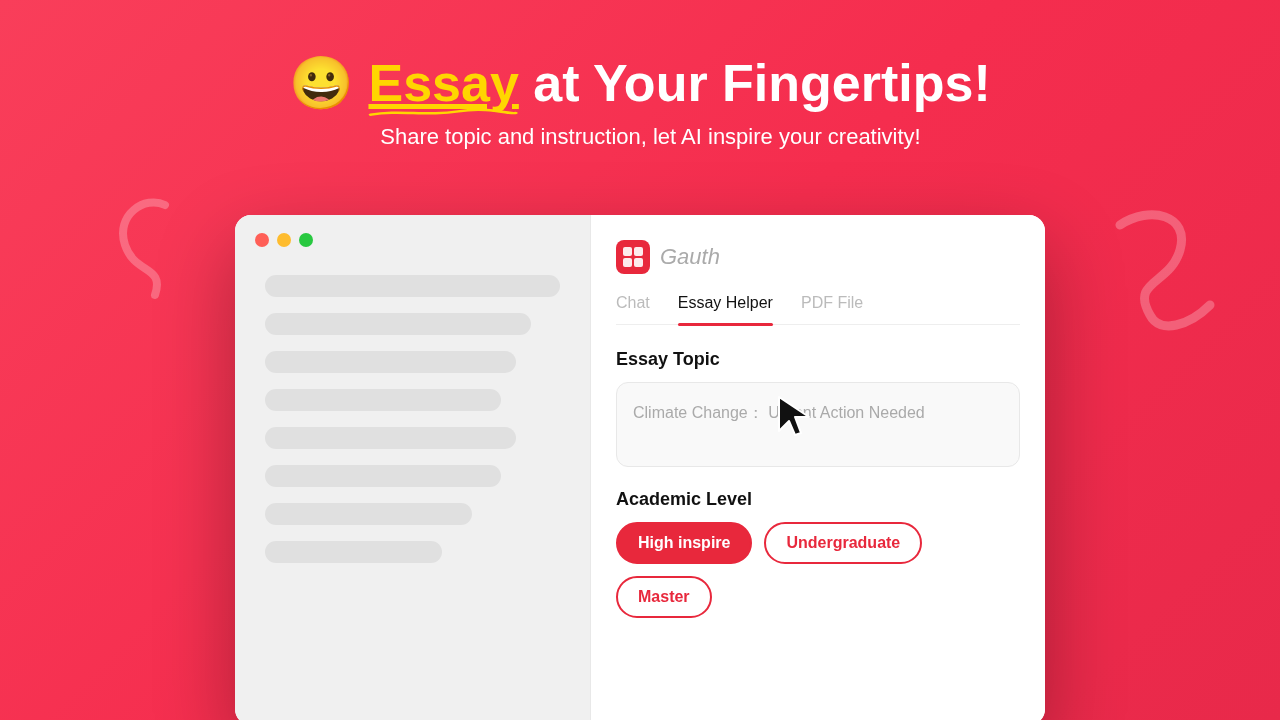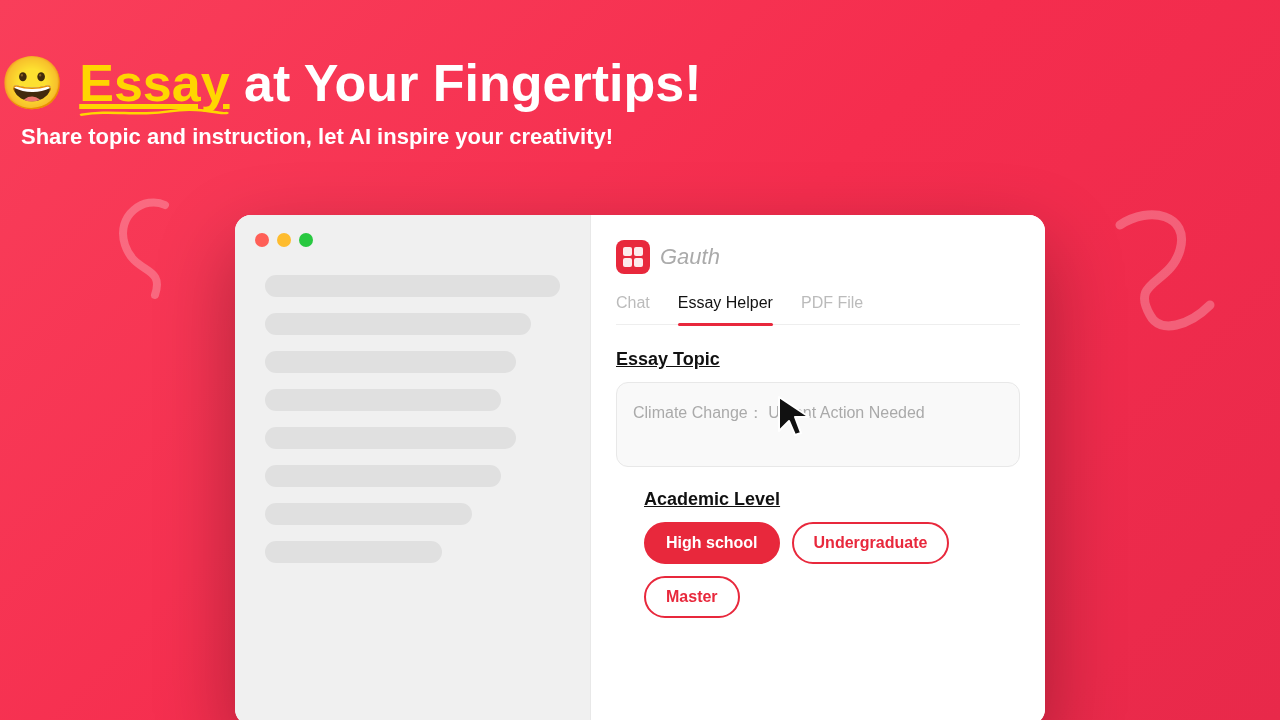--- a/index.html
+++ b/index.html
@@ -31,39 +31,39 @@
     .deco-right {
       position: absolute;
       right: 50px;
       top: 195px;
       opacity: 0.5;
     }
 
     .header-area {
       position: relative;
       z-index: 2;
-      text-align: left;
+      text-align: center;
       padding-top: 55px;
     }
 
     .main-title {
       font-size: 52px;
       font-weight: 900;
       color: white;
       line-height: 1.1;
       margin-bottom: 12px;
     }
 
     .main-title .emoji {
       font-size: 52px;
     }
 
     .subtitle {
       font-size: 22px;
-      font-weight: 700;
+      font-weight: 400;
       color: white;
       margin-top: 8px;
       padding-left: 21px;
     }
 
     
     .app-window {
       position: absolute;
       left: 50%;
       transform: translateX(-50%);
@@ -193,39 +193,37 @@
       background: #e8283c;
       border-radius: 2px;
     }
 
     
     .section-label {
       font-size: 18px;
       font-weight: 700;
       color: #111;
       margin-bottom: 12px;
-      text-decoration: underline;
     }
 
     .topic-input-box {
       background: #f9f9f9;
       border: 1.5px solid #e8e8e8;
       border-radius: 12px;
       padding: 18px 16px;
       font-size: 16px;
       color: #aaa;
       line-height: 1.5;
       margin-bottom: 22px;
       min-height: 85px;
     }
 
     
     .academic-section {
       margin-bottom: 22px;
-      margin-left: 28px;
     }
 
     .level-buttons {
       display: flex;
       gap: 12px;
       flex-wrap: wrap;
       margin-top: 12px;
     }
 
     .level-btn {
@@ -343,21 +341,21 @@
         <div class="tab active">Essay Helper</div>
         <div class="tab">PDF File</div>
       </div>
 
       <div class="section-label">Essay Topic</div>
       <div class="topic-input-box">Climate Change： Urgent Action Needed</div>
 
       <div class="academic-section">
         <div class="section-label">Academic Level</div>
         <div class="level-buttons">
-          <button class="level-btn active">High school</button>
+          <button class="level-btn active">High inspire</button>
           <button class="level-btn inactive">Undergraduate</button>
           <button class="level-btn inactive">Master</button>
         </div>
       </div>
 
 
     </div>
   </div>
 
   <div class="cursor-overlay">

